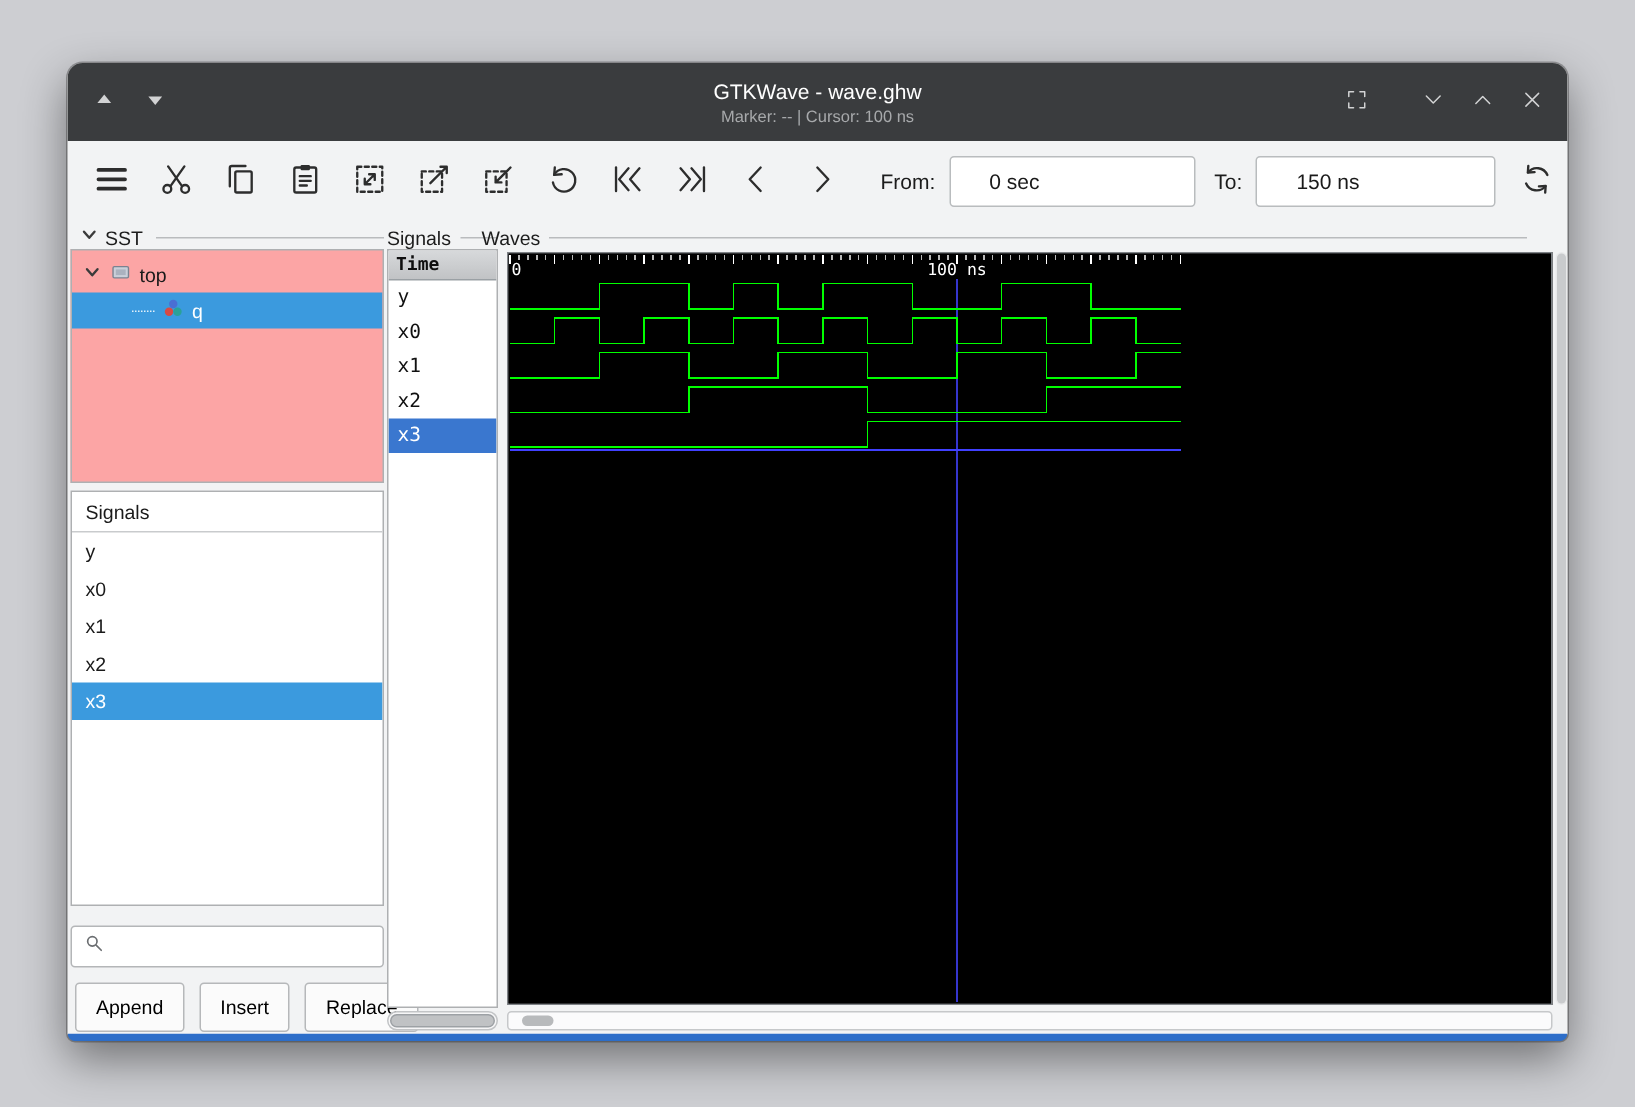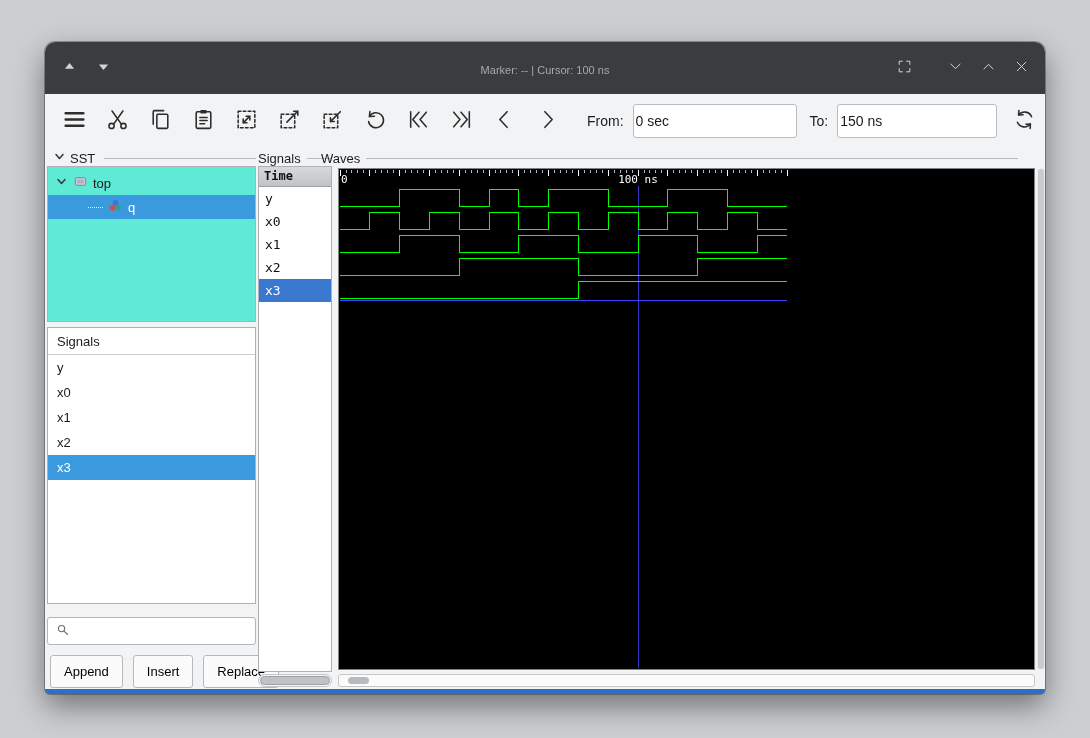--- a/index.html
+++ b/index.html
@@ -27,31 +27,31 @@
   .wbtn.gap { margin-right:18px; }
   .wic { width:17px; height:17px; stroke:#d2d3d4; fill:none; stroke-width:1.4; stroke-linecap:round; stroke-linejoin:round; }
   .tb-center { flex:1; text-align:center; color:#fff; }
   .tb-title { font-size:14px; }
   .tb-status { font-size:11px; color:#a7a9ab; margin-top:3px; }
   
   .toolbar { height:54px; display:flex; align-items:center; padding:0 14px; }
   .tbtn { width:30px; height:30px; margin-right:13px; display:flex; align-items:center; justify-content:center; background:transparent; border:none; flex:0 0 auto; }
   .ic { width:25px; height:25px; stroke:#2d2d2d; fill:none; stroke-width:1.5; stroke-linecap:round; stroke-linejoin:round; }
   .tb-label { font-size:14px; color:#1c1c1c; margin:0 9px 0 12px; flex:0 0 auto; }
-  .tb-input { height:34px; border:1px solid #b9bcbe; border-radius:3px; background:#fff; font-size:14px; padding:0 2px; color:#1a1a1a; font-family:"Liberation Sans",sans-serif; flex:0 0 auto; }
+  .tb-input { height:34px; border:1px solid #b9bcbe; border-radius:3px; background:#fff; font-size:14px; padding:0 26px; color:#1a1a1a; font-family:"Liberation Sans",sans-serif; flex:0 0 auto; }
   
   .main { position:absolute; left:0; top:106px; right:0; bottom:0; }
   .frame-label { position:absolute; top:2px; height:16px; font-size:13px; color:#1c1c1c; display:flex; align-items:center; }
   .frame-label .line { flex:1; height:1px; background:#b9bbbd; margin-left:6px; }
   .sst-header { position:absolute; left:8px; top:2px; width:203px; height:16px; display:flex; align-items:center; gap:4px; font-size:13px; color:#1c1c1c; }
   .sst-header .line { flex:1; height:1px; background:#b9bbbd; margin-left:5px; }
   .exp { width:13px; height:13px; stroke:#3b3b3b; fill:none; stroke-width:1.6; stroke-linecap:round; stroke-linejoin:round; flex:0 0 auto; }
   .node-ic { width:15px; height:15px; flex:0 0 auto; }
   
-  .tree-panel { position:absolute; left:2px; top:18px; width:209px; height:156px; background:#5eead4; border:1px solid #aeb0b2; overflow:hidden; padding-top:4px; }
+  .tree-panel { position:absolute; left:2px; top:18px; width:209px; height:156px; background:#fca5a5; border:1px solid #aeb0b2; overflow:hidden; padding-top:4px; }
   .tree-row { height:24px; display:flex; align-items:center; gap:5px; font-size:13px; color:#1a1a1a; white-space:nowrap; overflow:hidden; }
   .tree-row .lbl { overflow:hidden; text-overflow:clip; flex:1; min-width:0; }
   .tree-row.lv0 { padding-left:7px; }
   .tree-row.lv1 { padding-left:23px; }
   .tree-row.selected { background:var(--sel,#3b9ade); color:#fff; }
   .dotline { width:15px; height:0; border-top:1px dotted rgba(255,255,255,.85); margin-left:40px; flex:0 0 auto; }
   
   .list-panel { position:absolute; left:2px; top:179px; width:209px; height:277px; background:#fff; border:1px solid #aeb0b2; overflow:hidden; }
   .list-header { height:27px; line-height:27px; padding-left:9px; font-size:13px; color:#1a1a1a; border-bottom:1px solid #c9cbcd; }
   .sig-row { height:25px; line-height:25px; padding-left:9px; font-size:13px; color:#1a1a1a; }
@@ -91,20 +91,21 @@
       </button>
       <button class="wbtn">
         <span>
           <svg class="wic" viewBox="0 0 24 24">
               <path d="M5.5 9L12 17l6.5-8z" fill="#d2d3d4" stroke="none"></path>
             </svg>
         </span>
       </button>
     </div>
     <div class="tb-center">
+      <div class="tb-title">GTKWave - wave.ghw</div>
       <div class="tb-status">Marker: -- | Cursor: 100 ns</div>
     </div>
     <div class="tb-controls">
       <button class="wbtn gap">
         <span>
           <svg class="wic" viewBox="0 0 24 24">
               <path d="M4.5 9V4.5H9M15 4.5h4.5V9M19.5 15v4.5H15M9 19.5H4.5V15"></path>
             </svg>
         </span>
       </button>

